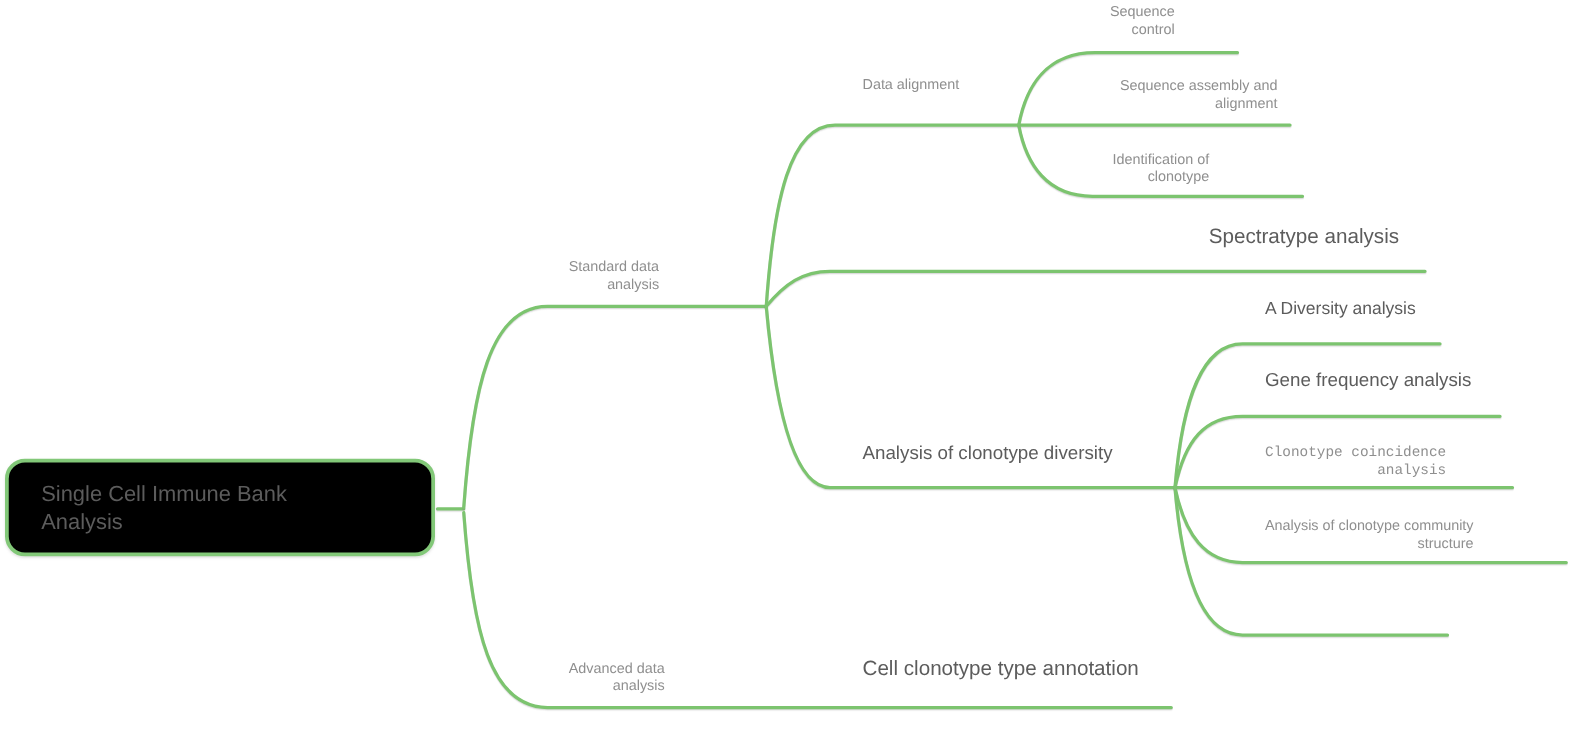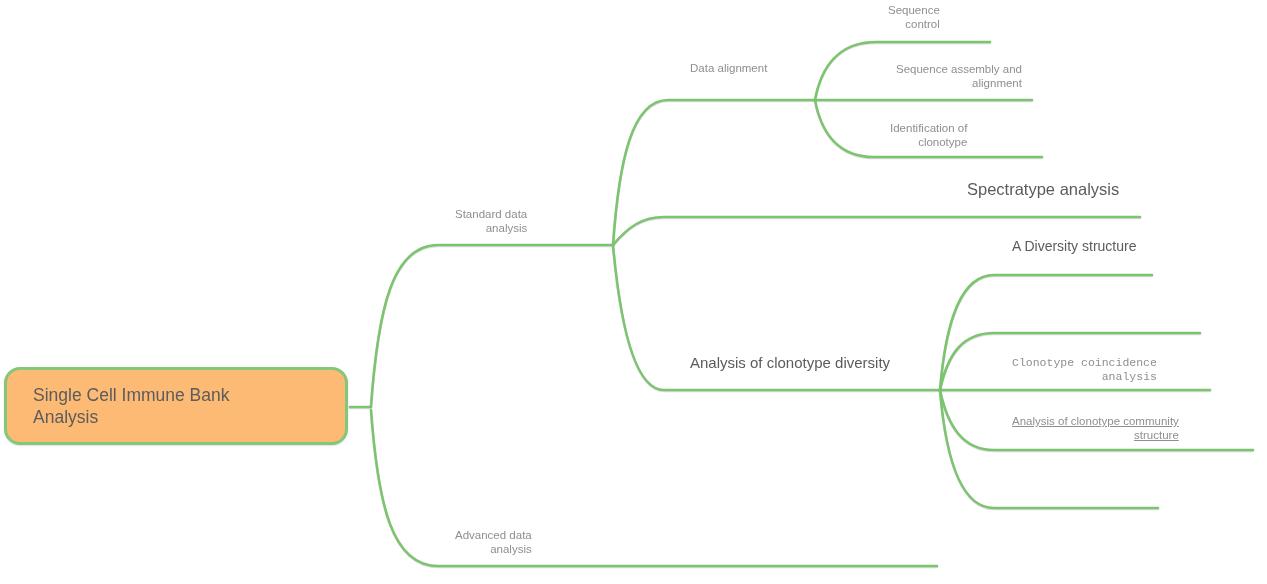--- a/index.html
+++ b/index.html
@@ -21,21 +21,21 @@
   }
   .root-node{
     position:absolute;
     left:4px;top:367px;
     width:344px;height:78px;
     border:3px solid var(--root-border,#82c878);
     border-radius:16px;
     box-sizing:border-box;
     display:flex;align-items:center;
     padding-left:26px;
-    background:#fdba74;
+    background:#000000;
     box-shadow:0 1px 2px rgba(140,140,140,0.25);
   }
   .root-node .root-label{
     font-size:17.5px;
     line-height:1.28;
     color:var(--text-primary,#565656);
     white-space:pre-line;
   }
   .node-label{
     position:absolute;
@@ -100,24 +100,26 @@
 alignment</div>
 
   <div class="node-label lbl-small" style="left:890px;top:121px;">Identification of
 clonotype</div>
 
 
   <div class="node-label lbl-large" style="left:690px;top:354px;">Analysis of clonotype diversity</div>
 
   <div class="node-label lbl-xlarge" style="left:967px;top:179px;">Spectratype analysis</div>
 
-  <div class="node-label lbl-mid" style="left:1012px;top:238px;">A Diversity structure</div>
+  <div class="node-label lbl-mid" style="left:1012px;top:238px;">A Diversity analysis</div>
 
+  <div class="node-label lbl-large" style="left:1012px;top:296px;">Gene frequency analysis</div>
 
   <div class="node-label lbl-small" style="left:1012px;top:356px;font-family:Liberation Mono, monospace;">Clonotype coincidence
 analysis</div>
 
-  <div class="node-label lbl-small" style="left:1012px;top:414px;text-decoration:underline;">Analysis of clonotype community
+  <div class="node-label lbl-small" style="left:1012px;top:414px;">Analysis of clonotype community
 structure</div>
 
 
+  <div class="node-label lbl-xlarge" style="left:690px;top:525px;">Cell clonotype type annotation</div>
 
 </div>
 
 </body></html>

